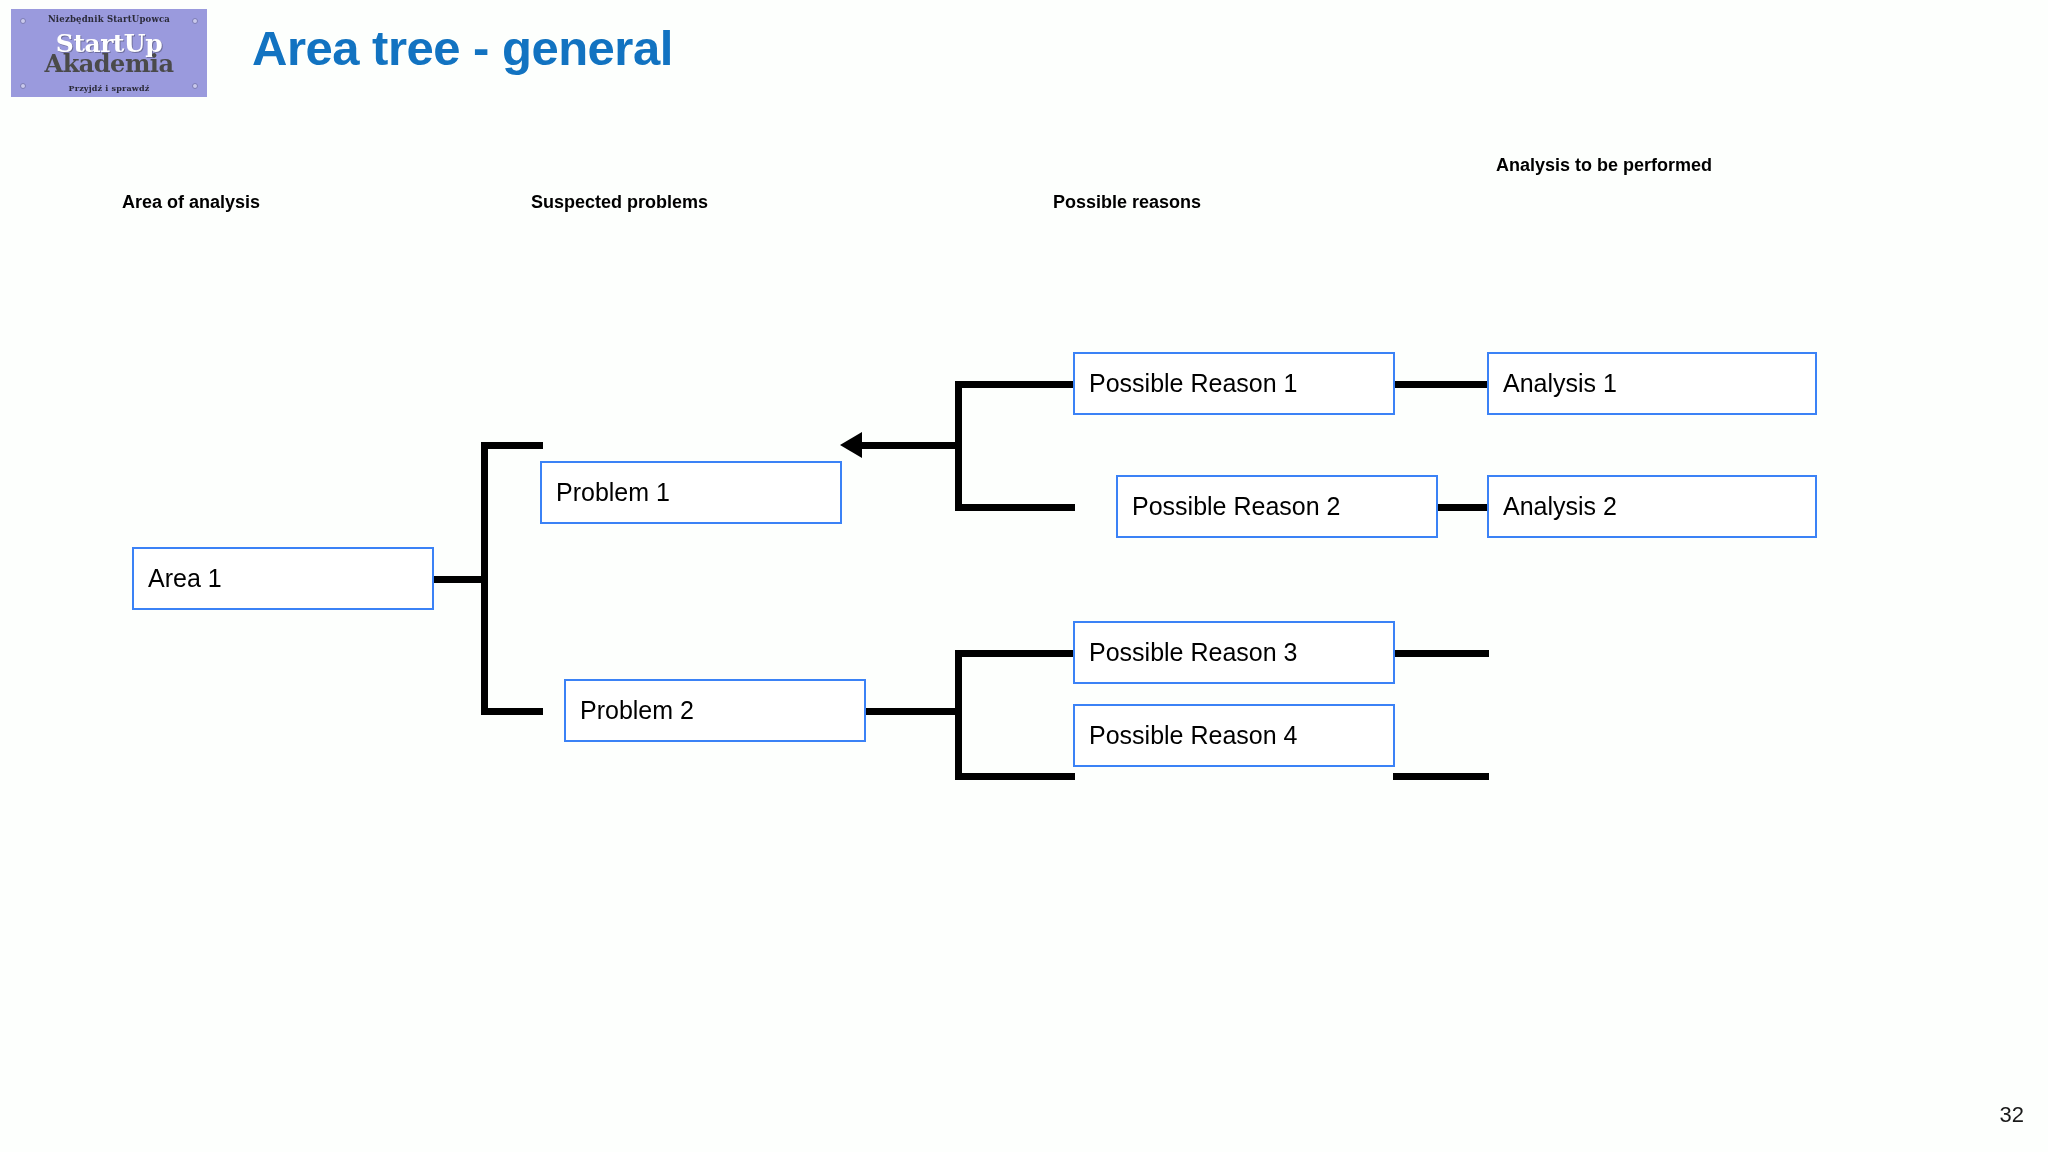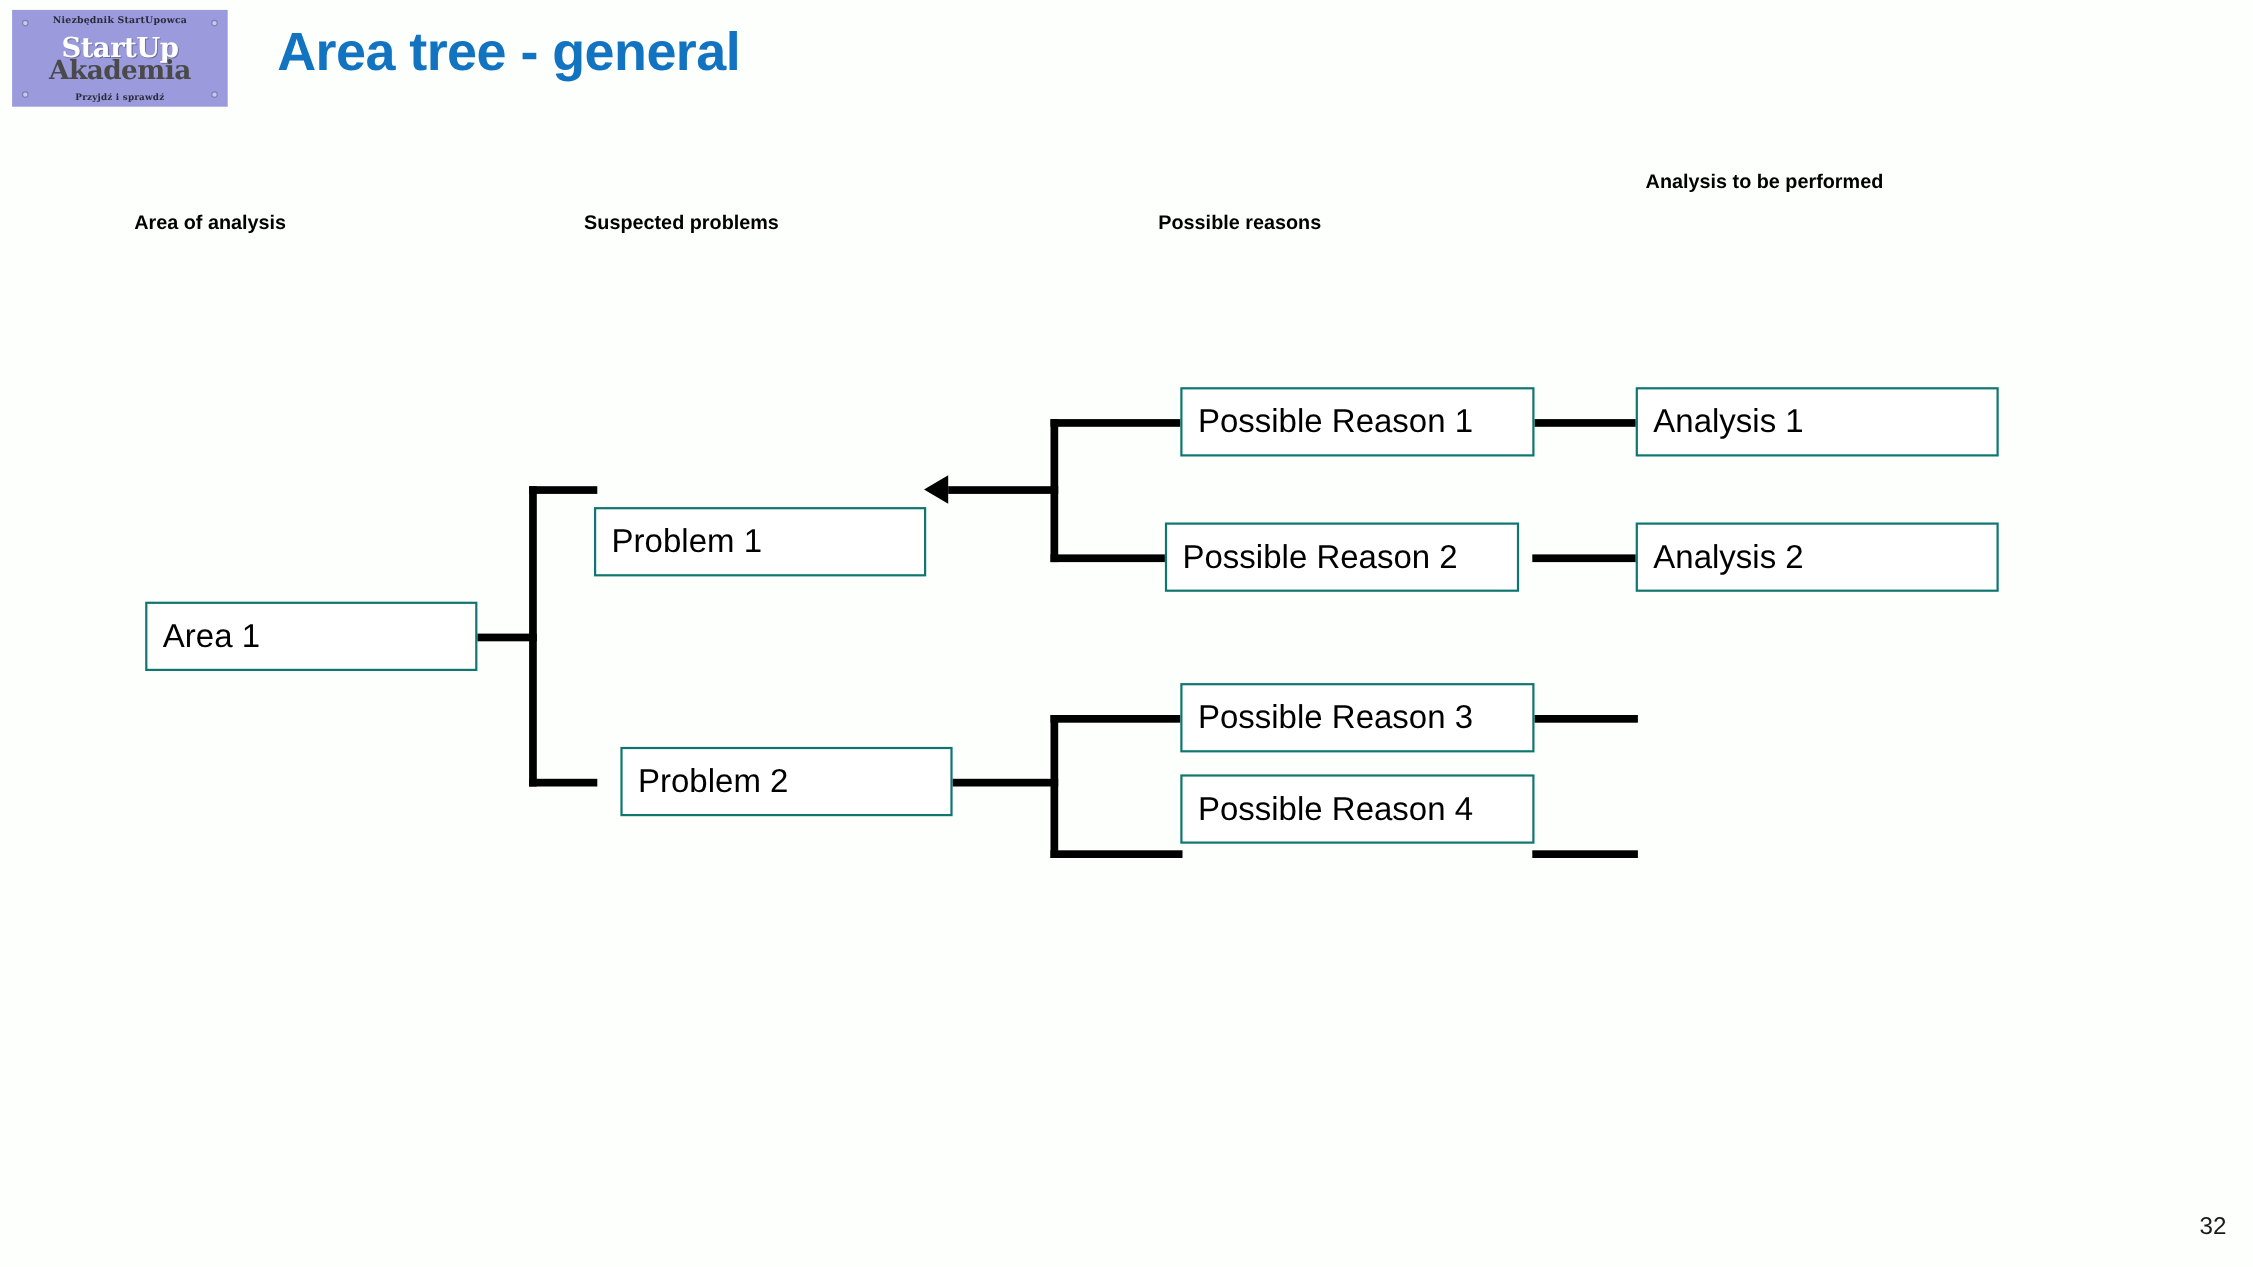--- a/index.html
+++ b/index.html
@@ -112,27 +112,27 @@
   #diagram {
     position: absolute;
     left: 0;
     top: 0;
     width: 2048px;
     height: 1152px;
   }
 
   .node {
     position: absolute;
-    border: 2px solid #0f766e;
+    border: 2px solid #3b82f6;
     background: #ffffff;
     box-sizing: border-box;
     display: flex;
     align-items: center;
     padding-left: 14px;
-    font-size: 30px;
+    font-size: 25px;
     color: #000000;
     line-height: 1;
   }
 
   
   .conn {
     position: absolute;
     background: #000000;
   }
   .arrow-left {
@@ -195,21 +195,21 @@
   <div class="conn" style="left:1393px; top:504px; width:96px; height:7px;"></div>
   <div class="conn" style="left:1393px; top:650px; width:96px; height:7px;"></div>
   <div class="conn" style="left:1393px; top:773px; width:96px; height:7px;"></div>
 
   <div class="node" style="left:132px; top:547px; width:302px; height:63px;">Area 1</div>
 
   <div class="node" style="left:540px; top:413px; width:302px; height:63px;margin-top:48px;">Problem 1</div>
   <div class="node" style="left:564px; top:679px; width:302px; height:63px;">Problem 2</div>
 
   <div class="node" style="left:1073px; top:352px; width:322px; height:63px;">Possible Reason 1</div>
-  <div class="node" style="left:1059px; top:475px; width:322px; height:63px;">Possible Reason 2</div>
+  <div class="node" style="left:1116px; top:475px; width:322px; height:63px;">Possible Reason 2</div>
   <div class="node" style="left:1073px; top:621px; width:322px; height:63px;">Possible Reason 3</div>
   <div class="node" style="left:1073px; top:704px; width:322px; height:63px;">Possible Reason 4</div>
 
   <div class="node" style="left:1487px; top:352px; width:330px; height:63px;">Analysis 1</div>
   <div class="node" style="left:1487px; top:475px; width:330px; height:63px;">Analysis 2</div>
 
 </div>
 
 <div id="page-number">32</div>
 

